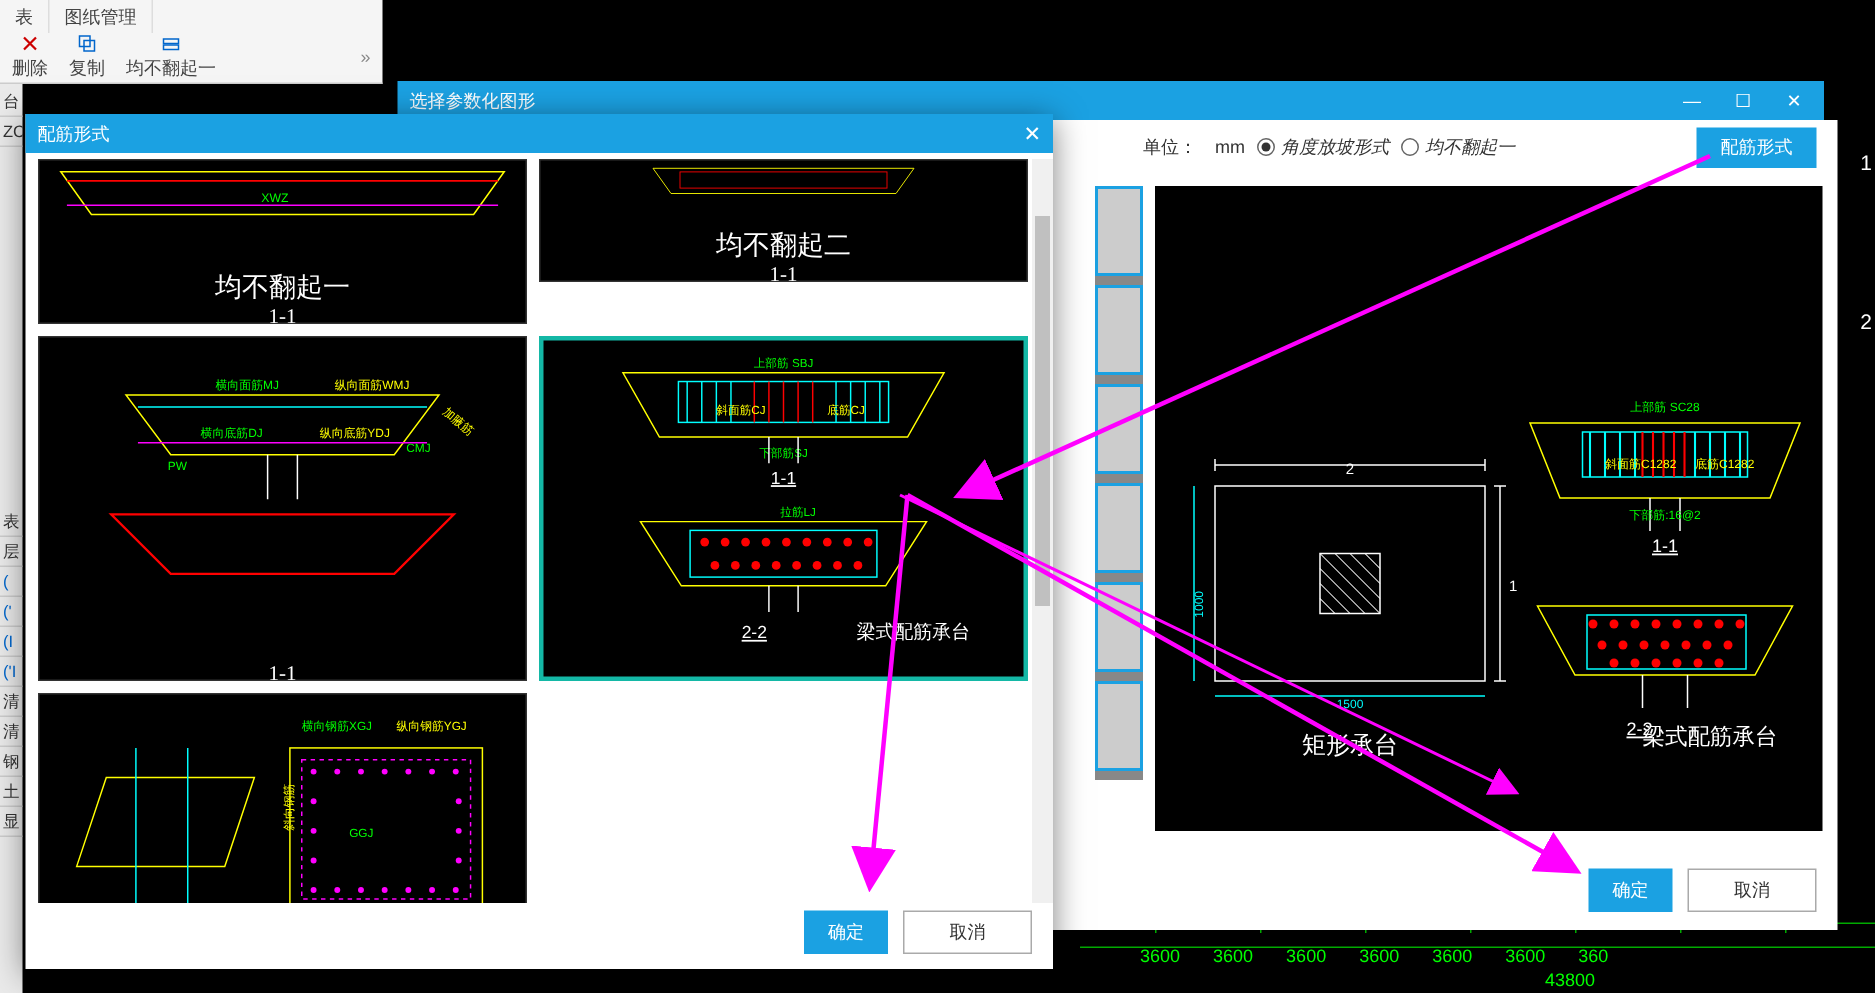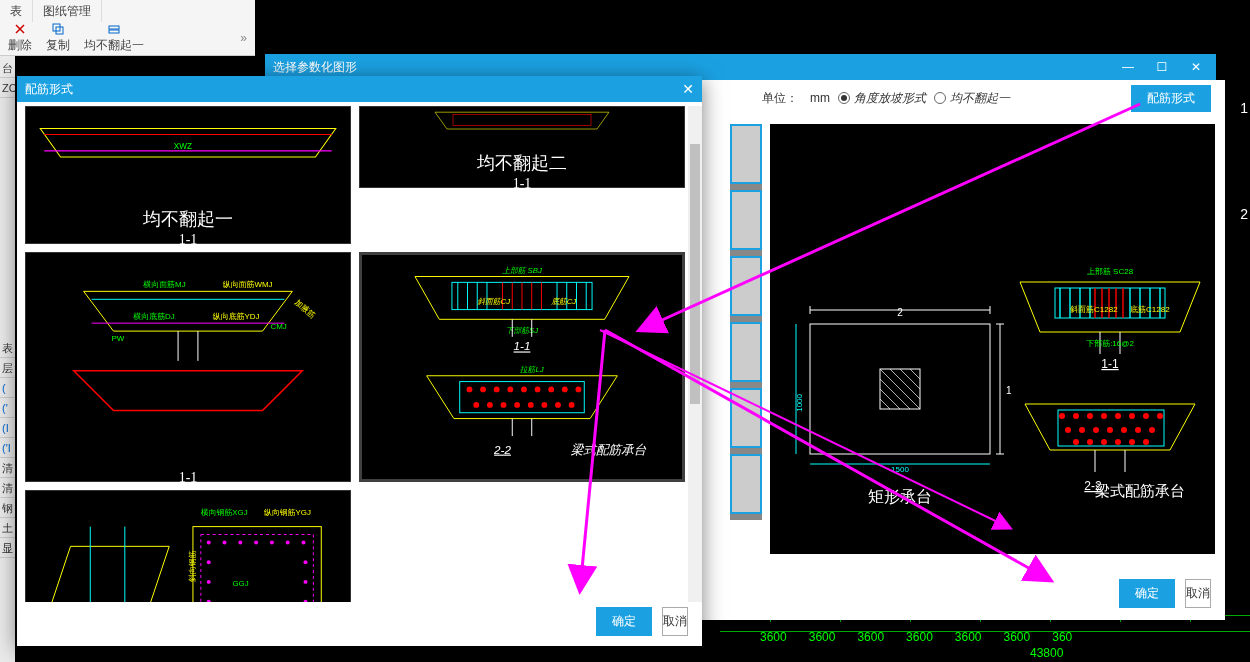--- a/index.html
+++ b/index.html
@@ -33,34 +33,34 @@
 .dialog-outer-body { position: absolute; left: 280px; top: 80px; width: 945px; height: 540px; background: #fff; }
 
 
 .outer-toolbar { height: 36px; display: flex; align-items: center; padding: 0 14px; font-size: 12px; color: #333; gap: 8px; }
 .unit-label { margin-right: 4px; }
 .radio { display: inline-flex; align-items: center; gap: 4px; cursor: pointer; font-style: italic; }
 .radio-dot { width: 12px; height: 12px; border: 1px solid #666; border-radius: 50%; display: inline-flex; align-items: center; justify-content: center; }
 .radio-dot.sel::after { content: ""; width: 6px; height: 6px; background: #333; border-radius: 50%; }
 .spacer { flex: 1; }
 .blue-btn { background: #1ba1e2; color: #fff; padding: 5px 16px; font-size: 12px; border: none; cursor: pointer; }
-.white-btn { background: #fff; color: #333; padding: 5px 0; font-size: 12px; border: 1px solid #aaa; cursor: pointer; }
+.white-btn { background: #fff; color: #333; padding: 5px 30px; font-size: 12px; border: 1px solid #aaa; cursor: pointer; }
 .outer-preview { position: absolute; left: 490px; top: 44px; width: 445px; height: 430px; background: #000; }
 .outer-sideprev { position: absolute; left: 450px; top: 44px; width: 32px; background: #888; }
 .outer-sideprev div { width: 32px; height: 60px; margin-bottom: 6px; background: #ccc; border: 2px solid #1ba1e2; }
 .outer-footer { position: absolute; right: 14px; bottom: 12px; display: flex; gap: 10px; }
 
 
 .dialog-inner { position: absolute; left: 17px; top: 76px; width: 685px; height: 570px; background: #fff; box-shadow: 0 4px 20px rgba(0,0,0,.5); }
 .dialog-inner-title { height: 26px; background: #1ba1e2; color: #fff; font-size: 12px; display: flex; align-items: center; padding: 0 8px; justify-content: space-between; }
 .inner-close { cursor: pointer; font-size: 14px; }
 .inner-grid { position: absolute; top: 30px; left: 8px; right: 8px; bottom: 44px; overflow: auto; }
 .tile-row { display: flex; gap: 8px; }
 .tile { width: 326px; height: 230px; background: #000; border: 1px solid #333; margin-bottom: 8px; position: relative; color: #fff; font-size: 12px; }
-.tile.selected { border: 3px solid #404040; font-style: italic; }
+.tile.selected { border: 3px solid #14b8a6; }
 .tile-caption { position: absolute; bottom: 12px; left: 0; right: 0; text-align: center; font-size: 18px; font-family: Liberation Mono, monospace; }
 .tile-sub { position: absolute; bottom: -5px; left: 0; right: 0; text-align: center; font-size: 14px; text-decoration: underline; font-family: SimSun, serif; }
 .inner-footer { position: absolute; right: 14px; bottom: 10px; display: flex; gap: 10px; }
 .inner-scrollbar { position: absolute; right: 0; top: 30px; bottom: 44px; width: 14px; background: #f0f0f0; }
 .inner-scroll-thumb { position: absolute; top: 38px; left: 2px; right: 2px; height: 260px; background: #c0c0c0; }
 
 
 .mini-draw { position: absolute; inset: 8px 8px 50px 8px; }
 .mini-draw svg { width: 100%; height: 100%; }
 .label-txt { font-size: 8px; fill: #00ff00; }
@@ -279,21 +279,21 @@
 
 <div class="dialog-inner">
   <div class="dialog-inner-title">
     <span>配筋形式</span>
     <span class="inner-close">✕</span>
   </div>
 
   <div class="inner-grid">
 
     <div class="tile-row">
-      <div class="tile" style="height:138px">
+      <div class="tile" style="height:110px">
         <div class="mini-draw" style="inset:4px 4px 40px 4px">
           <svg viewBox="0 0 310 60">
             <path d="M10 2 L300 2 L280 30 L30 30 Z" fill="none" stroke="#ff0"></path>
             <line x1="14" y1="8" x2="296" y2="8" stroke="#f00"></line>
             <line x1="14" y1="24" x2="296" y2="24" stroke="#f0f"></line>
             <text x="150" y="22" class="label-txt" text-anchor="middle">XWZ</text>
           </svg>
         </div>
         <div class="tile-caption">均不翻起一</div>
         <div class="tile-sub">1-1</div>

